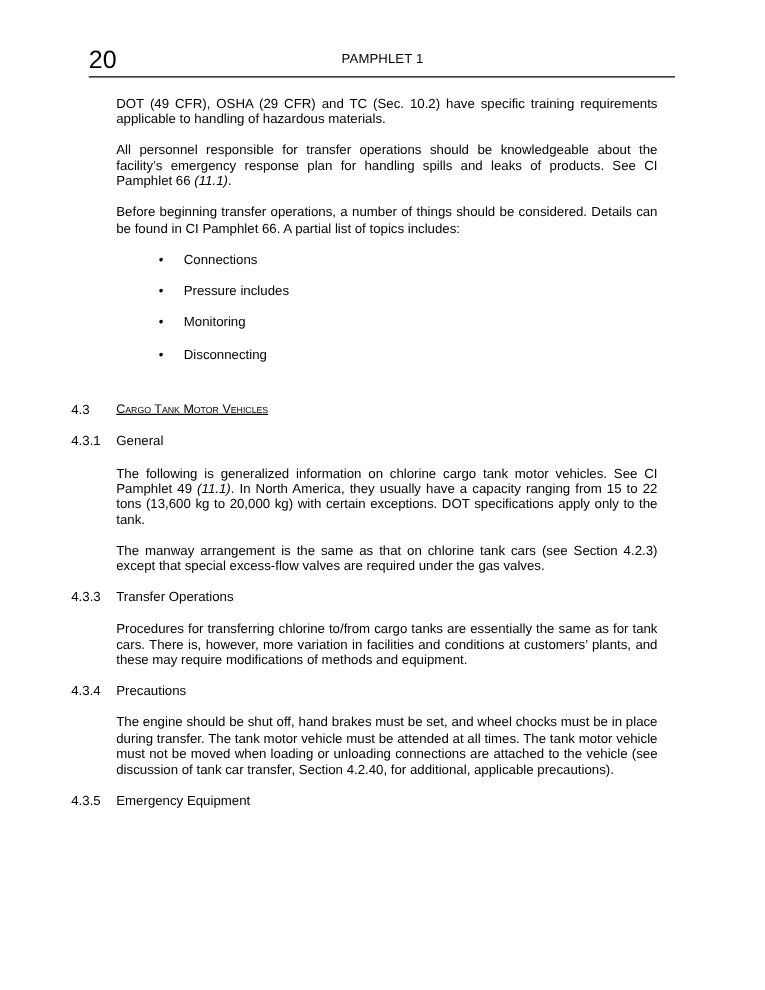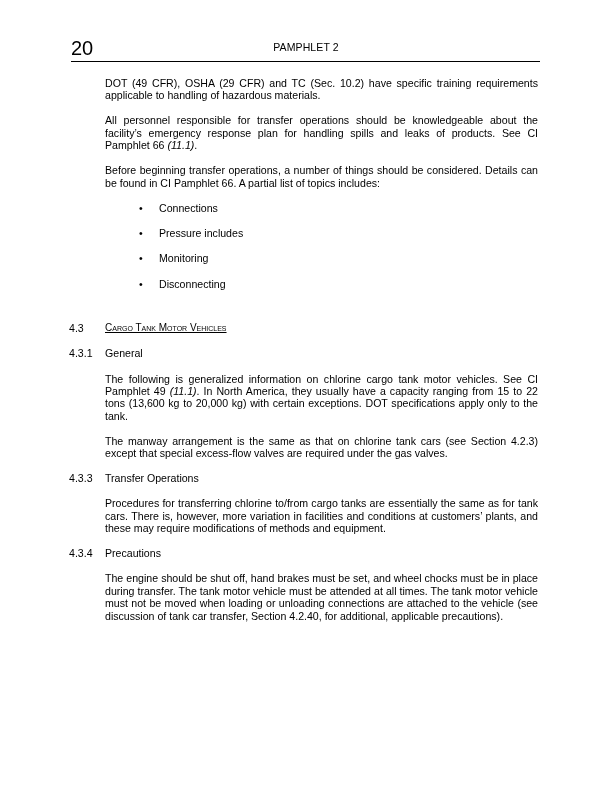--- a/index.html
+++ b/index.html
@@ -13,21 +13,21 @@
     }
     .running-head {
       position: absolute; left: 0; width: 612px; top: 41px;
       text-align: center; font-size: 10.5px; letter-spacing: 0.1px;
     }
     .rule {
       position: absolute; left: 71px; top: 61px; width: 469px; height: 0;
       border-top: 1px solid #000;
     }
     .content {
-      position: absolute; left: 69px; top: 77px; width: 469px;
+      position: absolute; left: 57px; top: 77px; width: 469px;
       font-size: 10.6px; line-height: 12.4px;
     }
     p.body {
       margin: 0 0 12.6px 36px; text-align: justify;
     }
     p.body em { }
     ul.topics {
       list-style: none; margin: 0 0 0 36px; padding: 0;
     }
     ul.topics li {
@@ -43,21 +43,21 @@
     .heading .title.smallcaps {
       text-decoration: underline; font-variant: small-caps;
       font-size: 10px;
     }
     .sec-43 { margin-top: 19px; }
   </style>
 </head>
 <body>
 
 <div class="page-number">20</div>
-<div class="running-head">PAMPHLET 2</div>
+<div class="running-head">PAMPHLET 1</div>
 <div class="rule"></div>
 
 <div class="content">
 
   <p class="body">DOT (49 CFR), OSHA (29 CFR) and TC (Sec. 10.2) have specific training requirements applicable to handling of hazardous materials.</p>
 
   <p class="body"><span>All personnel responsible for transfer operations should be knowledgeable about the facility’s emergency response plan for handling spills and leaks of products. See CI Pamphlet 66 </span><em>(11.1)</em><span>.</span></p>
 
   <p class="body">Before beginning transfer operations, a number of things should be considered.  Details can be found in CI Pamphlet 66.  A partial list of topics includes:</p>
 
@@ -86,14 +86,18 @@
     <span class="title">Transfer Operations</span>
   </div>
   <p class="body">Procedures for transferring chlorine to/from cargo tanks are essentially the same as for tank cars.  There is, however, more variation in facilities and conditions at customers’ plants, and these may require modifications of methods and equipment.</p>
 
   <div class="heading">
     <span class="num">4.3.4</span>
     <span class="title">Precautions</span>
   </div>
   <p class="body">The engine should be shut off, hand brakes must be set, and wheel chocks must be in place during transfer.  The tank motor vehicle must be attended at all times.  The tank motor vehicle must not be moved when loading or unloading connections are attached to the vehicle (see discussion of tank car transfer, Section 4.2.40, for additional, applicable precautions).</p>
 
+  <div class="heading">
+    <span class="num">4.3.5</span>
+    <span class="title">Emergency Equipment</span>
+  </div>
 
 </div>
 
 </body></html>

